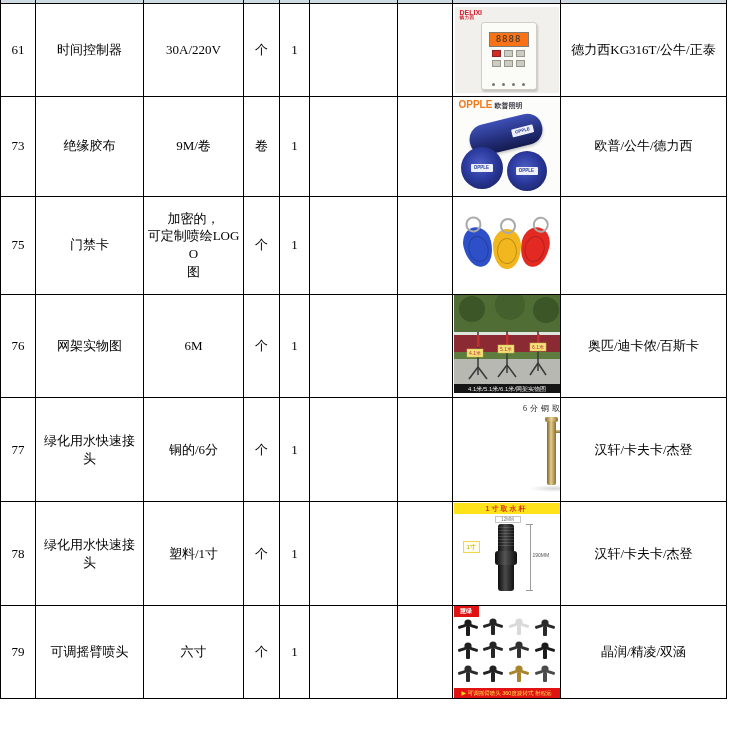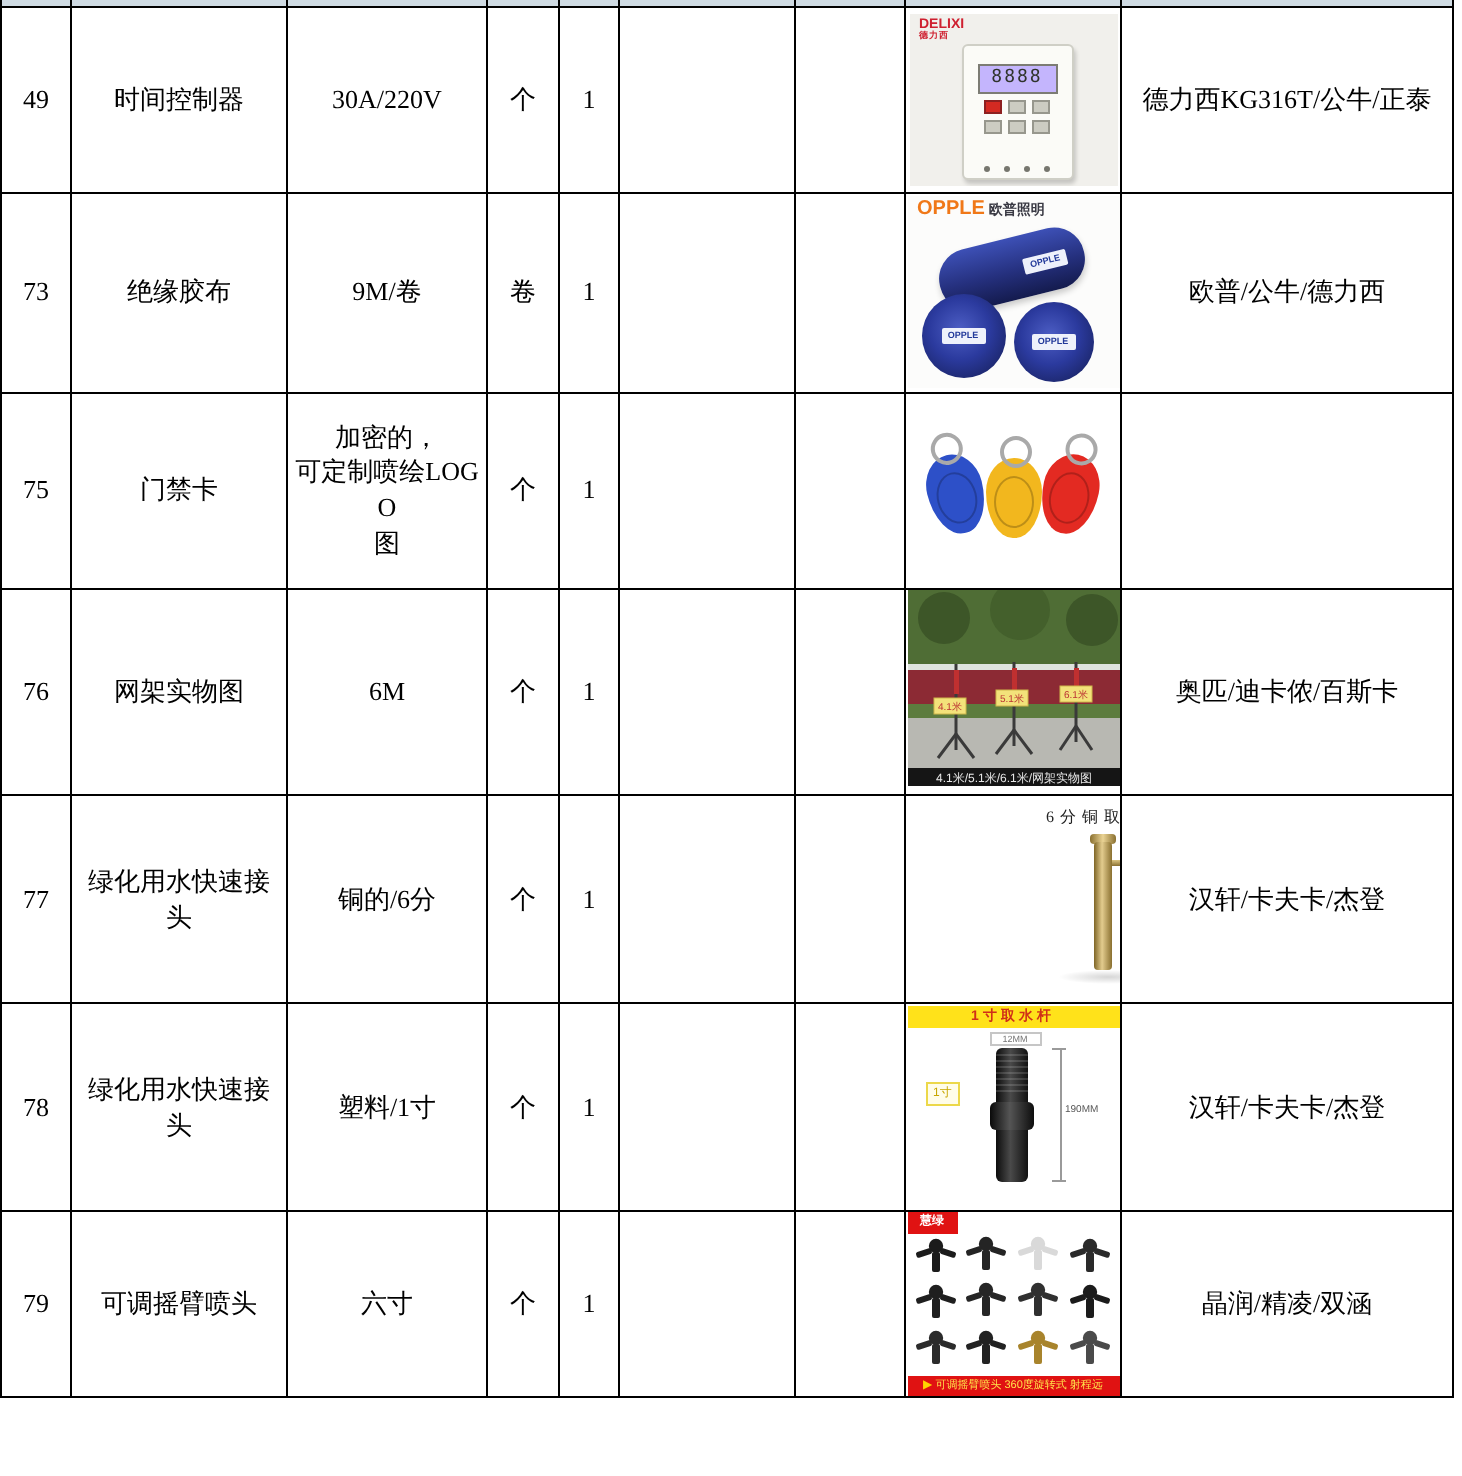--- a/index.html
+++ b/index.html
@@ -16,21 +16,21 @@
   tr.striprow td{border-top:none;background:#cfdbe3;}
   td.c-name,td.c-spec{white-space:pre-line;padding:0 5px;}
   td.c-brand{padding:0 2px;margin-left:36px;}
   
   .img{position:relative;margin:0 auto;overflow:hidden;font-family:"Liberation Sans","DejaVu Sans",sans-serif;}
   
   .img72{width:104px;height:86px;background:#f1f0ec;}
   .delixi-logo{position:absolute;top:2px;left:5px;color:#cf2030;font-weight:bold;font-size:7px;line-height:1.1;text-align:left;}
   .delixi-logo .sub{display:block;font-size:4.5px;letter-spacing:.5px;}
   .timer-device{position:absolute;left:26px;top:15px;width:54px;height:66px;background:#fbfbf7;border:1px solid #cfcfc6;border-radius:3px;box-shadow:1px 2px 2px rgba(0,0,0,.18);}
-  .lcd{margin:9px auto 2px auto;width:38px;height:13px;background:#c4b5fd;border:1px solid #7c7c74;font-family:"DejaVu Sans Mono",monospace;font-size:9px;line-height:12px;color:#2f332c;letter-spacing:1px;text-align:center;}
+  .lcd{margin:9px auto 2px auto;width:38px;height:13px;background:#f97316;border:1px solid #7c7c74;font-family:"DejaVu Sans Mono",monospace;font-size:9px;line-height:12px;color:#2f332c;letter-spacing:1px;text-align:center;}
   .btnrow{display:flex;justify-content:center;gap:3px;margin-top:3px;}
   .btnrow i{display:block;width:7px;height:5px;background:#ccccc2;border:1px solid #97978d;}
   .btnrow i.red{background:#d42a22;border-color:#8d2020;}
   .feet{position:absolute;bottom:3px;left:10px;right:10px;display:flex;justify-content:space-between;}
   .feet i{width:3px;height:3px;background:#76766e;border-radius:50%;}
   
   .img73{width:106px;height:96px;background:#fcfcfb;}
   .opple-header{position:absolute;top:2px;left:5px;text-align:left;font-weight:bold;font-size:10px;color:#f07818;line-height:1;}
   .opple-header .sub{color:#3a3a44;font-size:7px;font-weight:bold;margin-left:2px;}
   .roll-top{position:absolute;top:21px;left:15px;width:74px;height:31px;border-radius:15px;background:linear-gradient(180deg,#3d50b6 0%,#25307e 55%,#141b4e 100%);transform:rotate(-14deg);box-shadow:0 2px 3px rgba(0,0,0,.2);}
@@ -98,21 +98,21 @@
     <td></td>
           <td></td>
     <td></td>
           <td></td>
     <td></td>
           <td></td>
     <td></td>
   </tr>
 
   <tr style="height:93px;">
-    <td>49</td>
+    <td>61</td>
     <td class="c-name">时间控制器</td>
     <td class="c-spec">30A/220V</td>
     <td>个</td>
     <td>1</td>
     <td></td>
     <td></td>
     <td>
       <div class="img img72">
         <div class="delixi-logo">
           <span>DELIXI</span>

